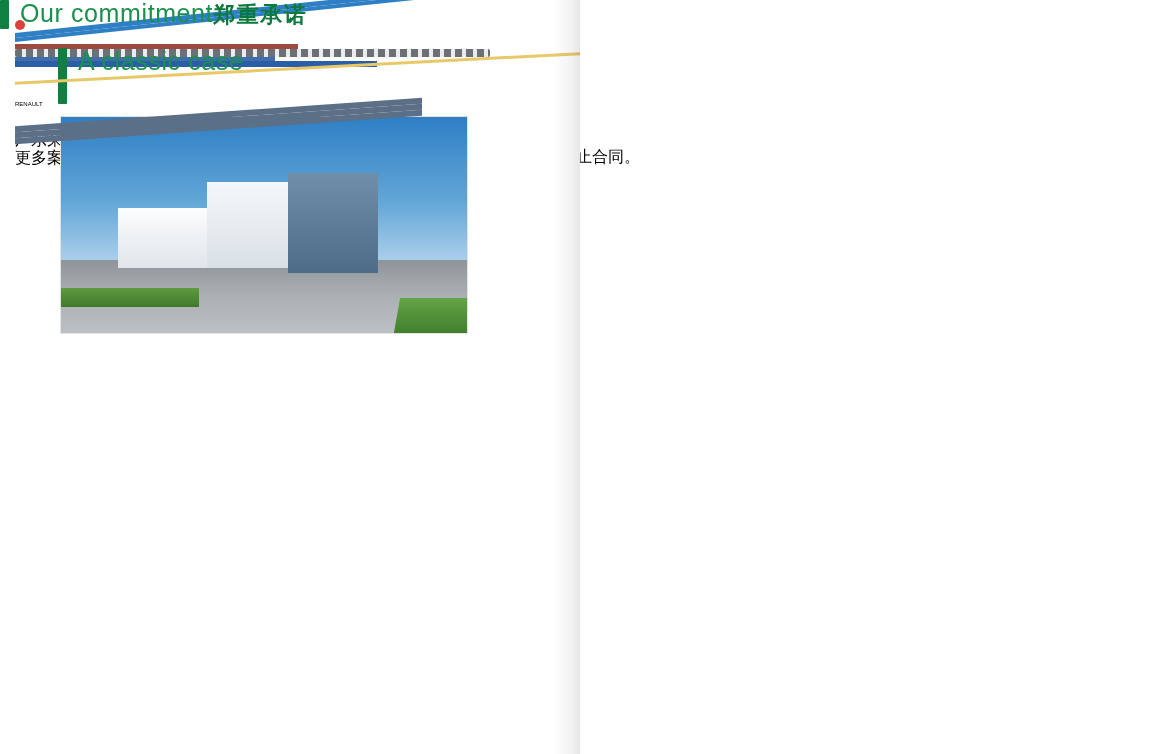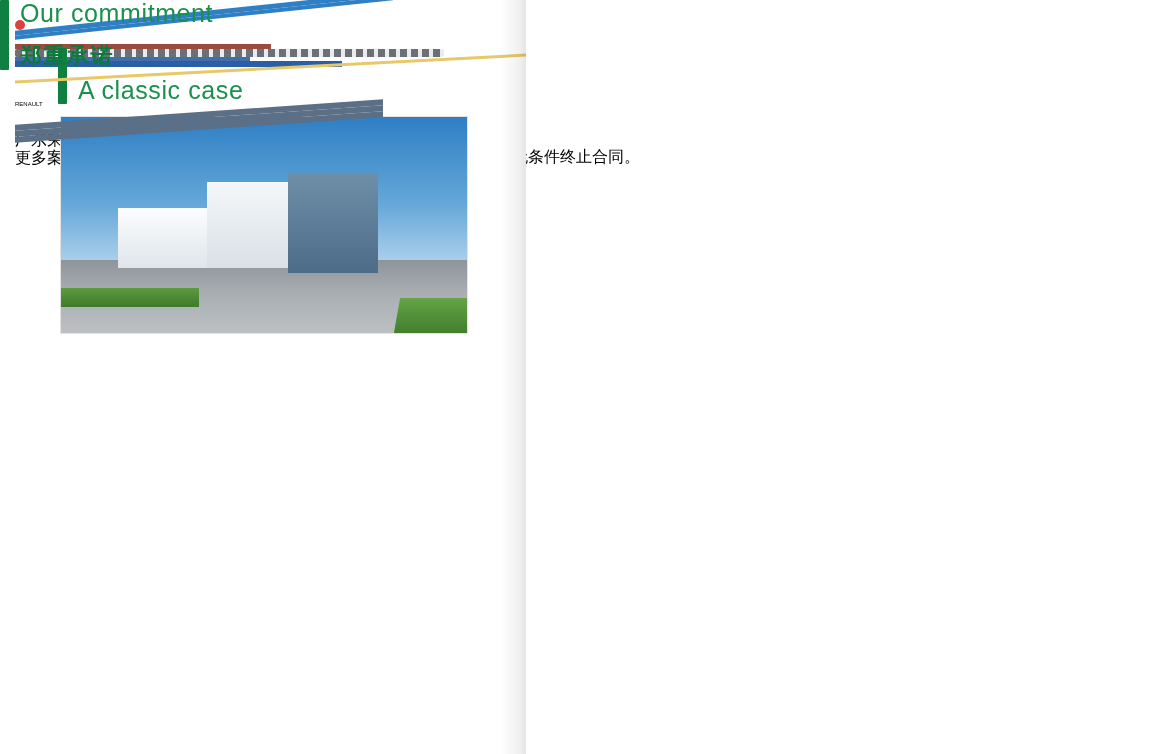--- a/index.html
+++ b/index.html
@@ -12,41 +12,41 @@
   #spread {
     position: relative;
     width: 1160px; height: 754px;
     background: #ffffff;
     overflow: hidden;
   }
 
   
   #left-page {
     position: absolute; left: 0; top: 0;
-    width: 526px; height: 754px;
+    width: 580px; height: 754px;
     background: #ffffff;
     overflow: hidden;
     padding-left: 15px;
   }
   #left-page::after{
     content:""; position:absolute; right:0; top:0; width:26px; height:100%;
     background: linear-gradient(to right, rgba(0,0,0,0) 0%, rgba(0,0,0,0.055) 72%, rgba(0,0,0,0.10) 100%);
     pointer-events:none;
   }
 
   .heading { position: absolute; display: flex; align-items: stretch; }
   .heading .bar { width: 9px; background: #0f8040; margin-right: 11px; border-radius: 1px; }
-  .heading .htxt { display: flex; flex-direction: column; justify-content: flex-end; }
+  .heading .htxt { display: flex; flex-direction: row; justify-content: flex-end; }
   .heading .h-en {
     font-size: 25px; color: #19904c; letter-spacing: .6px;
     line-height: 1.08; font-weight: 400;
   }
   .heading .h-cn {
     font-size: 22px; color: #0c7a3c; font-weight: 700;
-    letter-spacing: 1.5px; line-height: 1.22; margin-top: 16px;
+    letter-spacing: 1.5px; line-height: 1.22; margin-top: 2px;
   }
   #heading-left { left: 58px; top: 48px; height: 56px; }
 
   
   .photo { position: absolute; overflow: hidden; background: #cfd6dc; }
   #hero { left: 60px; top: 116px; width: 408px; height: 218px; border: 1px solid #e3e3e3; }
   .sky { position:absolute; left:0; top:0; width:100%; height:100%;
          background: linear-gradient(to bottom, #2f7fc4 0%, #64a7d8 40%, #b9d7ee 72%, #dfeaf3 100%); }
   .hero-ground { position:absolute; left:0; bottom:0; width:100%; height:34%;
          background: linear-gradient(to bottom,#8e9499 0%, #a9aeb2 45%, #bcc0c3 100%); }

